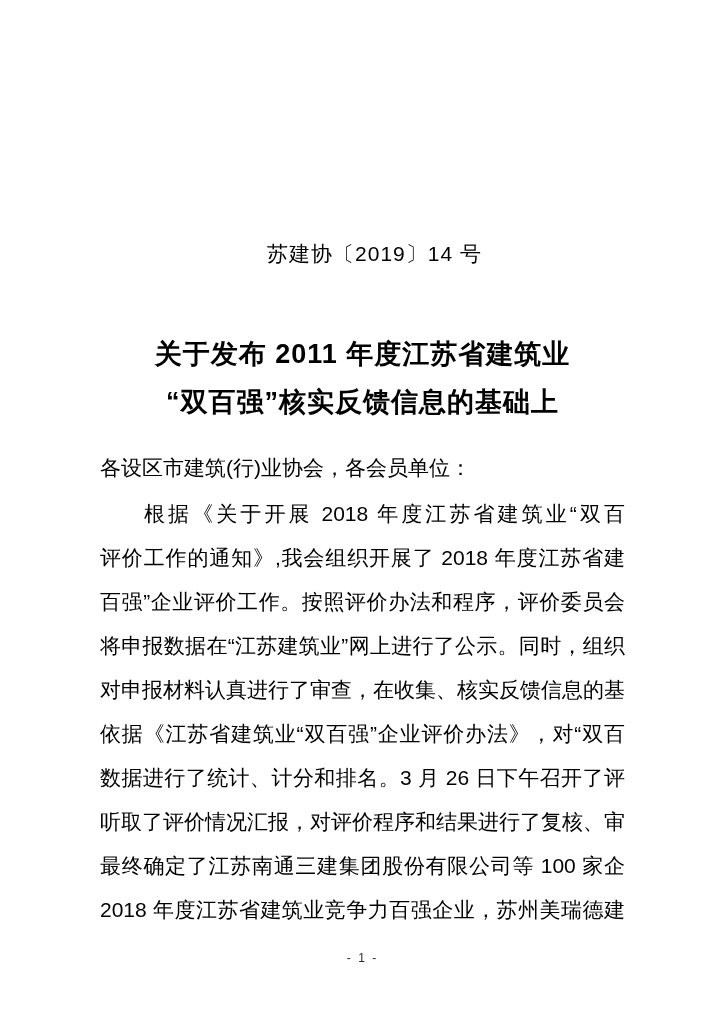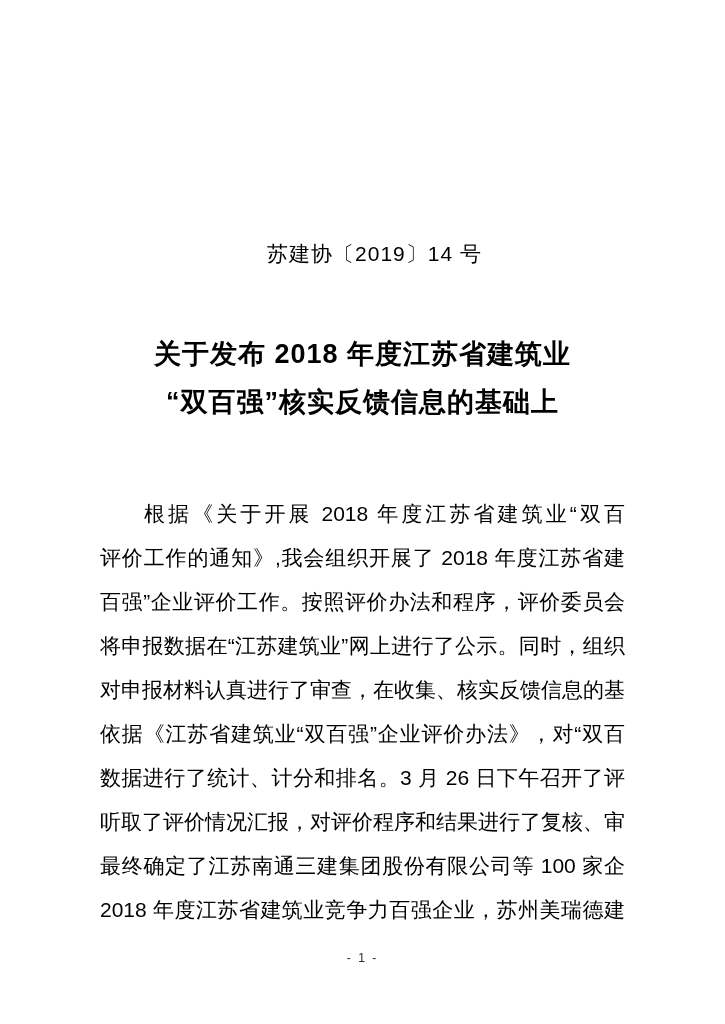--- a/index.html
+++ b/index.html
@@ -78,24 +78,25 @@
   }
 </style>
 </head>
 <body>
 
 <div class="page">
 
   <div class="doc-number">苏建协〔2019〕14 号</div>
 
   <div class="title-block">
-    <div>关于发布 2018 年度江苏省建筑业</div>
+    <div>关于发布 2011 年度江苏省建筑业</div>
     <div>“双百强”核实反馈信息的基础上</div>
   </div>
 
+  <div class="salutation">各设区市建筑(行)业协会，各会员单位：</div>
 
   <div class="body-text">
     <div class="body-line indent">根据《关于开展 2018 年度江苏省建筑业“双百强”及“三优”</div>
     <div class="body-line">评价工作的通知》,我会组织开展了 2018 年度江苏省建筑业“双</div>
     <div class="body-line">百强”企业评价工作。按照评价办法和程序，评价委员会办公室</div>
     <div class="body-line">将申报数据在“江苏建筑业”网上进行了公示。同时，组织专家</div>
     <div class="body-line">对申报材料认真进行了审查，在收集、核实反馈信息的基础上，</div>
     <div class="body-line">依据《江苏省建筑业“双百强”企业评价办法》，对“双百强”申报</div>
     <div class="body-line">数据进行了统计、计分和排名。3 月 26 日下午召开了评审会，</div>
     <div class="body-line">听取了评价情况汇报，对评价程序和结果进行了复核、审查，</div>

